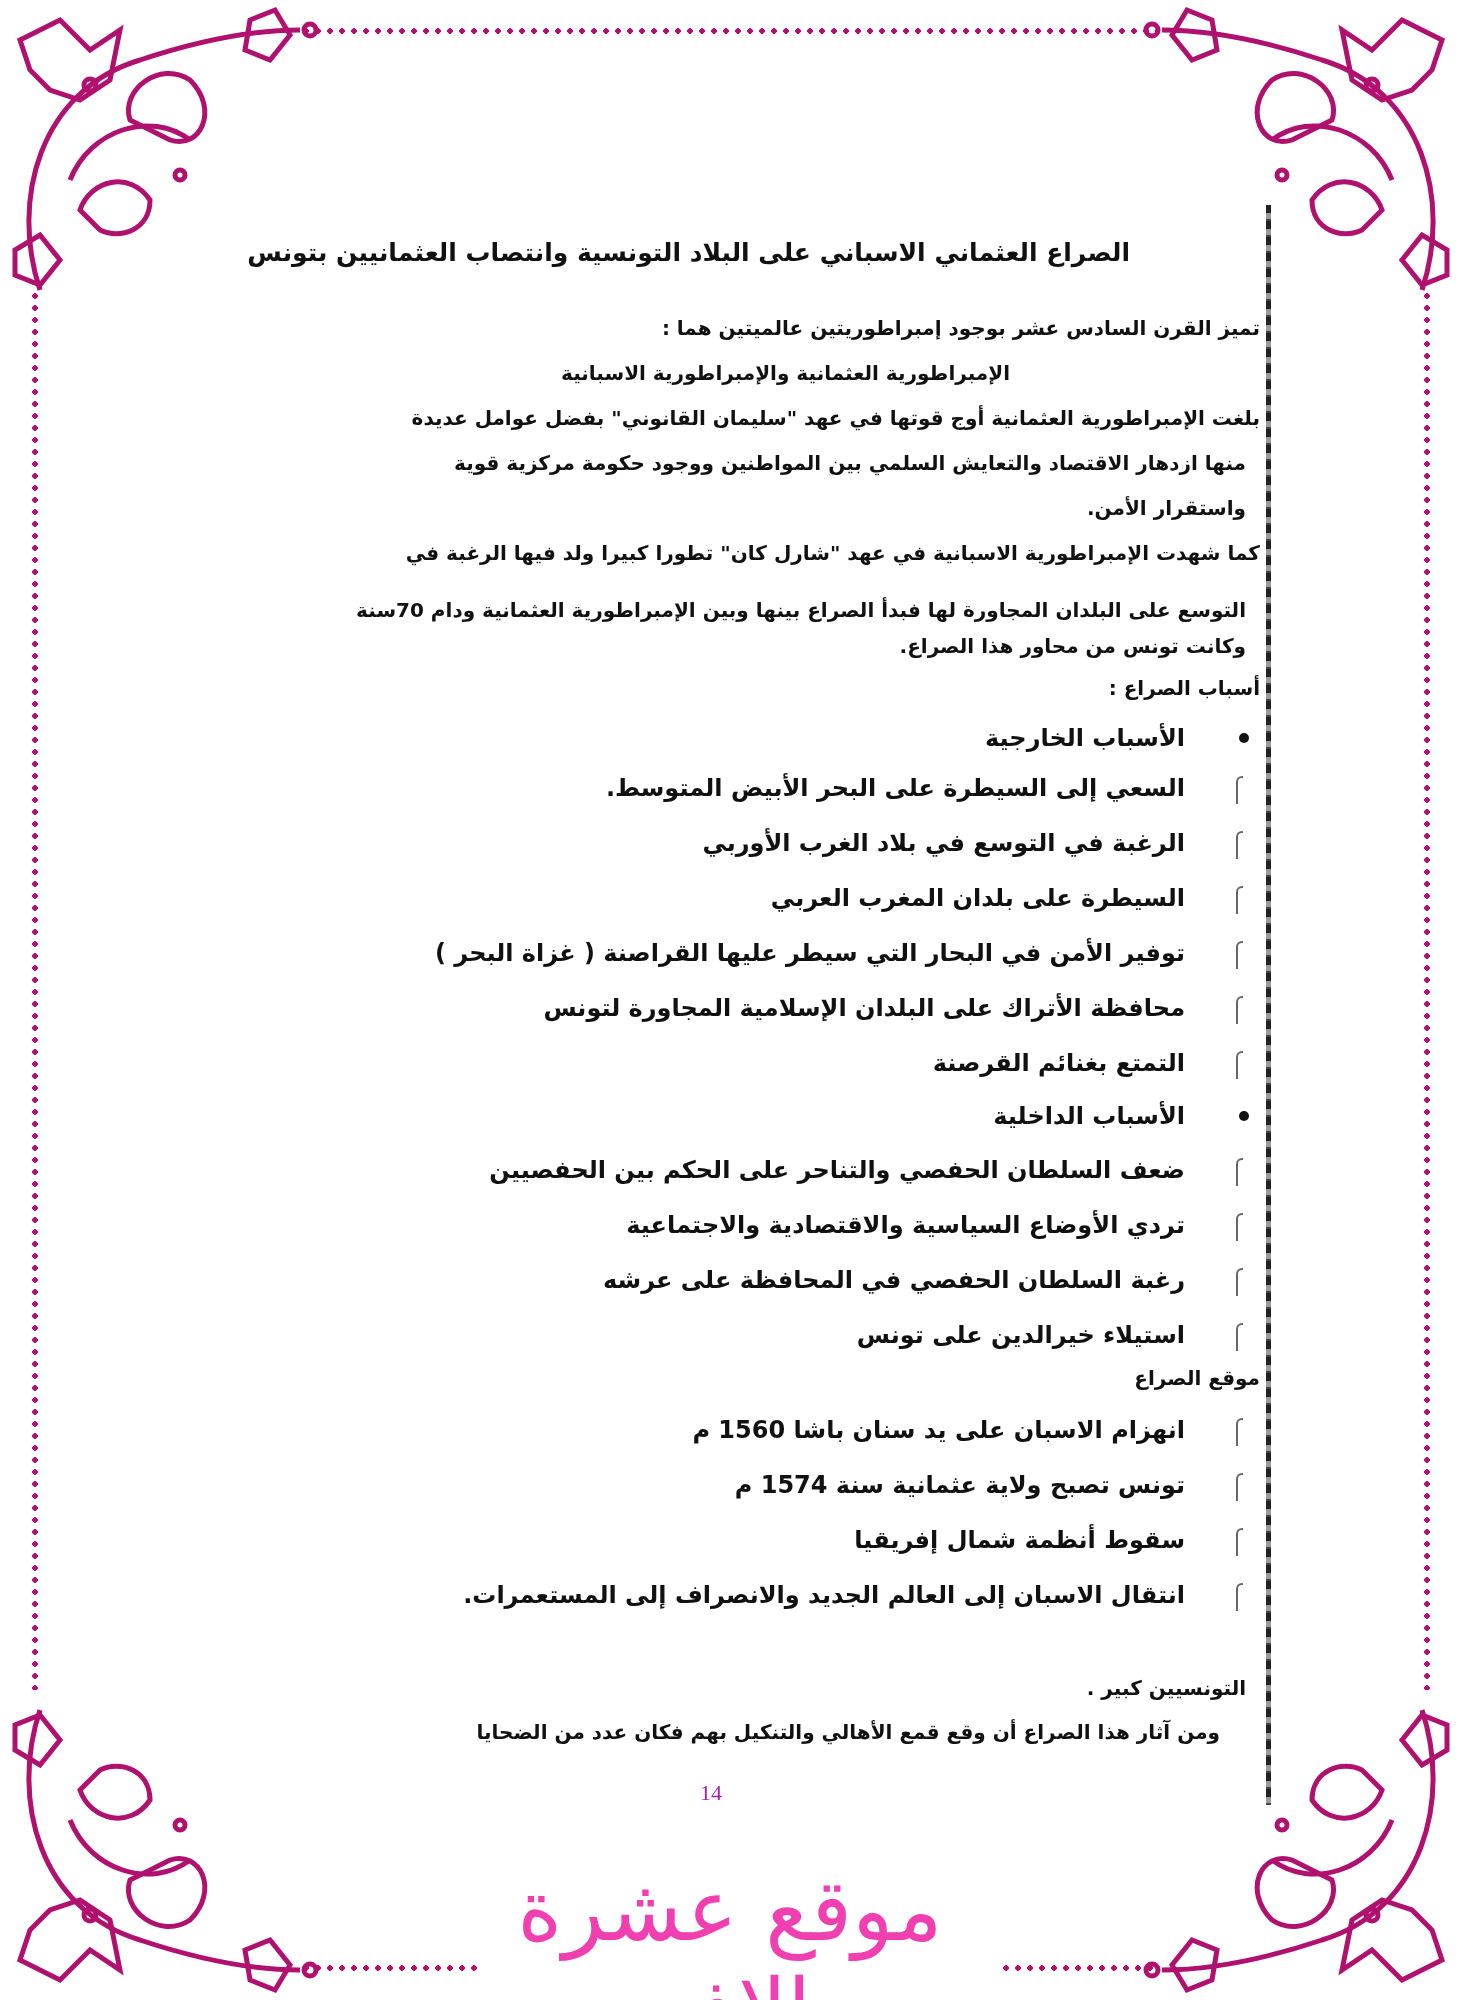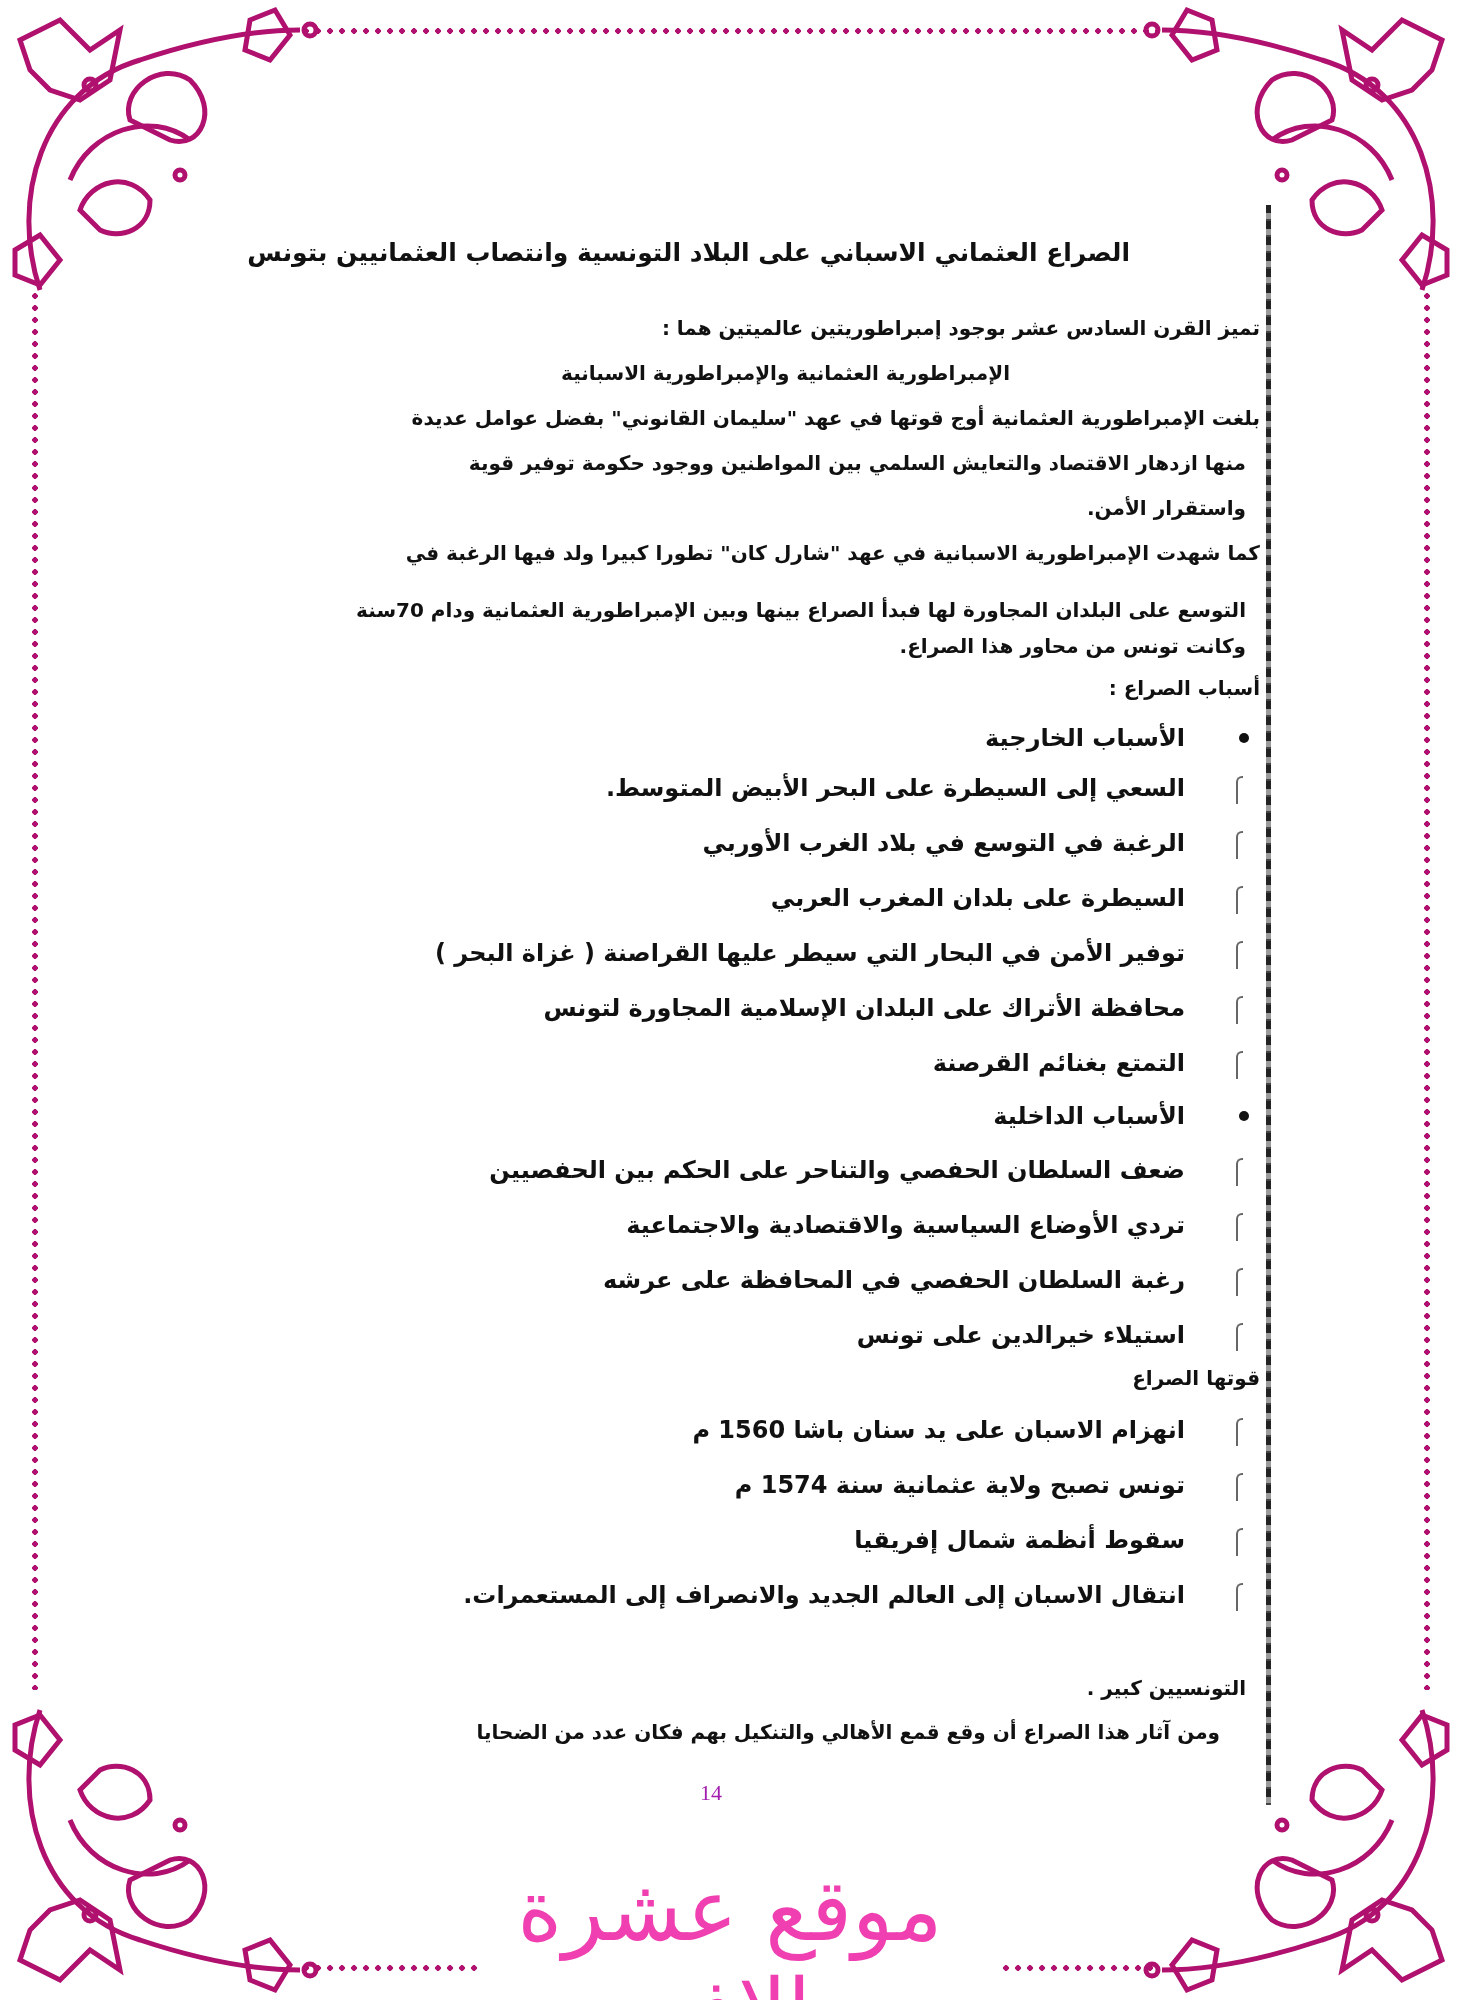--- a/index.html
+++ b/index.html
@@ -112,21 +112,21 @@
 
 <div class="text-rule"></div>
 
 <div class="content">
   <div class="title">الصراع العثماني الاسباني على البلاد التونسية وانتصاب العثمانيين بتونس</div>
 
   <div class="line" style="top:80px;">تميز القرن السادس عشر بوجود إمبراطوريتين عالميتين هما :</div>
   <div class="line center" style="top:125px;">الإمبراطورية العثمانية والإمبراطورية الاسبانية</div>
 
   <div class="line" style="top:170px;">بلغت الإمبراطورية العثمانية أوج قوتها في عهد "سليمان القانوني" بفضل عوامل عديدة</div>
-  <div class="line indent" style="top:215px;">منها ازدهار الاقتصاد والتعايش السلمي بين المواطنين ووجود حكومة توفير قوية</div>
+  <div class="line indent" style="top:215px;">منها ازدهار الاقتصاد والتعايش السلمي بين المواطنين ووجود حكومة مركزية قوية</div>
   <div class="line indent" style="top:260px;">واستقرار الأمن.</div>
 
   <div class="line" style="top:305px;">كما شهدت الإمبراطورية الاسبانية في عهد "شارل كان" تطورا كبيرا ولد فيها الرغبة في</div>
   <div class="line indent" style="top:352px;margin-top:10px;">التوسع على البلدان المجاورة لها فبدأ الصراع بينها وبين الإمبراطورية العثمانية ودام 70سنة</div>
   <div class="line indent" style="top:398px;">وكانت تونس من محاور هذا الصراع.</div>
 
   <div class="line" style="top:440px;">أسباب الصراع :</div>
 
   <div class="item" style="top:490px;">
     <span class="marker bullet"></span>
@@ -171,21 +171,21 @@
   </div>
   <div class="item" style="top:1032px;">
     <span class="marker bracket"></span>
     <span>رغبة السلطان الحفصي في المحافظة على عرشه</span>
   </div>
   <div class="item" style="top:1087px;">
     <span class="marker bracket"></span>
     <span>استيلاء خيرالدين على تونس</span>
   </div>
 
-  <div class="line" style="top:1130px;">قوتها الصراع</div>
+  <div class="line" style="top:1130px;">موقع الصراع</div>
   <div class="item" style="top:1182px;">
     <span class="marker bracket"></span>
     <span>انهزام الاسبان على يد سنان باشا 1560 م</span>
   </div>
   <div class="item" style="top:1237px;">
     <span class="marker bracket"></span>
     <span>تونس تصبح ولاية عثمانية سنة 1574 م</span>
   </div>
   <div class="item" style="top:1292px;">
     <span class="marker bracket"></span>

